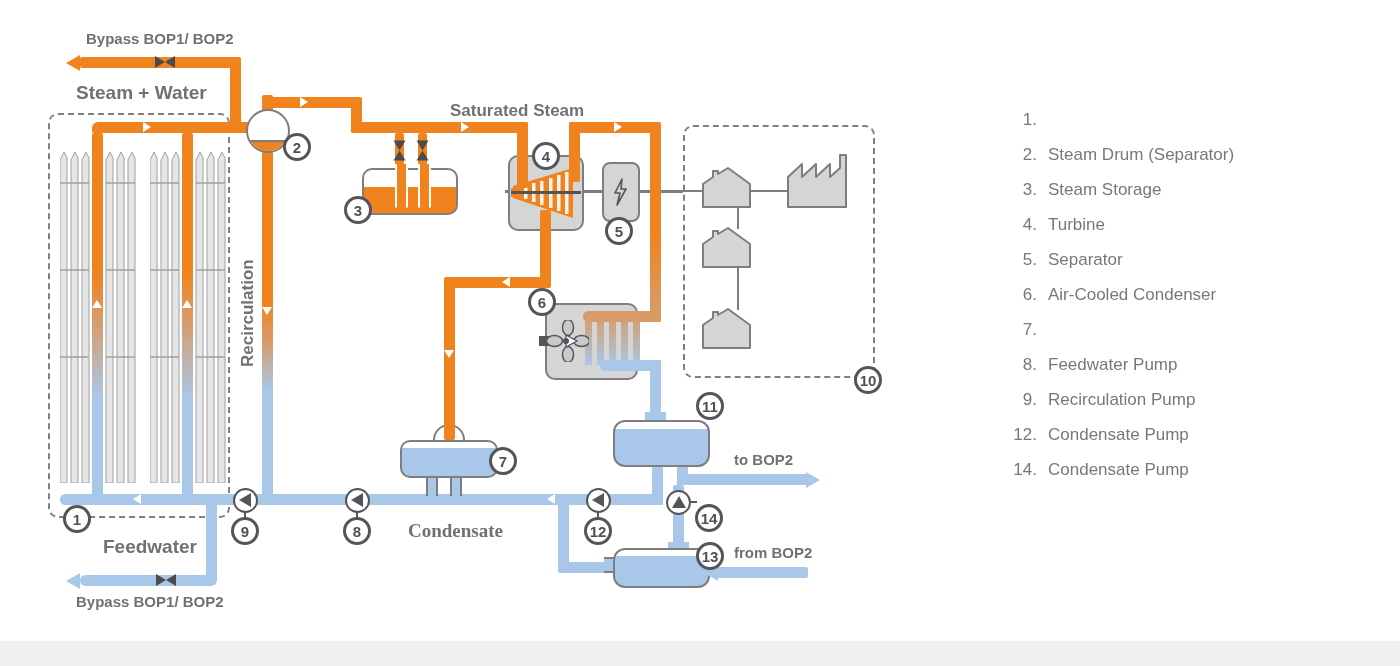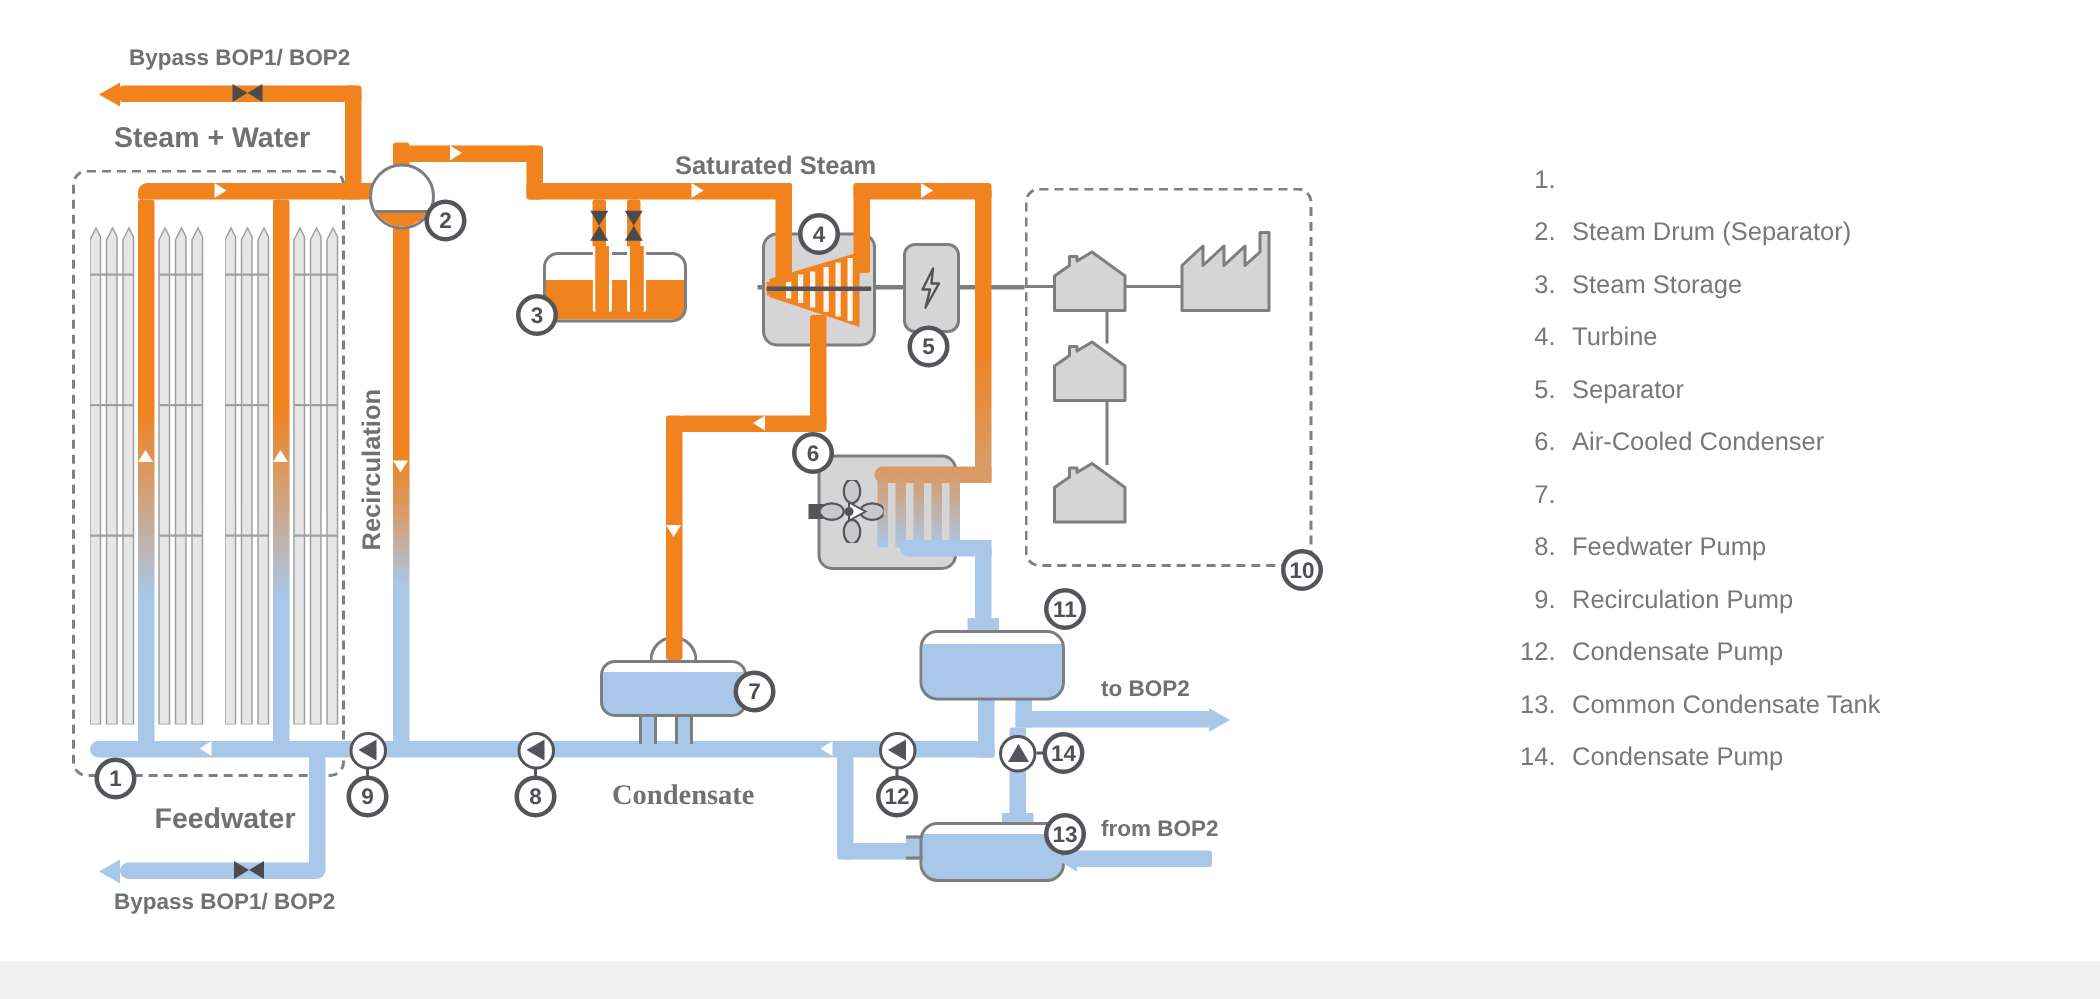--- a/index.html
+++ b/index.html
@@ -266,21 +266,21 @@
 
   <div class="pipe ph blue" style="left:677px;top:474px;width:131px;"></div>
   <div class="tipR" style="left:806px;top:471.5px;"></div>
   <div class="lbl s15" style="left:734px;top:451px;">to BOP2</div>
 
   <div class="pipe pv blue" style="left:673px;top:485px;height:63px;"></div>
   <div class="pump" style="left:666px;top:489.5px;">
       <span class="triU"></span>
     </div>
   <div class="pcon" style="left:691px;top:501px;width:6px;height:2px;"></div>
-  <div class="badge" style="left:695px;top:488px;">14</div>
+  <div class="badge" style="left:695px;top:504px;">14</div>
 
   <div class="pipe pv blue" style="left:558px;top:500px;height:73px;"></div>
   <div class="pipe ph blue" style="left:558px;top:562px;width:56px;border-bottom-left-radius:6px;"></div>
 
   <div class="abs" style="left:668px;top:542px;width:21px;height:8px;background:#A9C7E8;z-index:5;"></div>
   <div class="abs" style="left:604px;top:557px;width:12px;height:16px;box-sizing:border-box;background:#A9C7E8;border-top:2px solid #7D7E80;border-bottom:2px solid #7D7E80;z-index:5;"></div>
   <div class="tank" style="left:613px;top:548px;width:97px;height:40px;border-radius:12px;background:linear-gradient(180deg,#fff 0 6px,#A9C7E8 6px);"></div>
   <div class="badge" style="left:696px;top:542px;">13</div>
 
   <div class="pipe ph blue" style="left:716px;top:567px;width:92px;"></div>
@@ -329,21 +329,17 @@
       </div>
     <div class="lrow">
         <span class="lnum">9.</span>
         <span>Recirculation Pump</span>
       </div>
     <div class="lrow">
         <span class="lnum">12.</span>
         <span>Condensate Pump</span>
       </div>
     <div class="lrow">
-        <span class="lnum">13.</span>
-        <span>Common Condensate Tank</span>
-      </div>
-    <div class="lrow">
         <span class="lnum">14.</span>
         <span>Condensate Pump</span>
       </div>
   </div>
 </div>
 
 </body></html>

